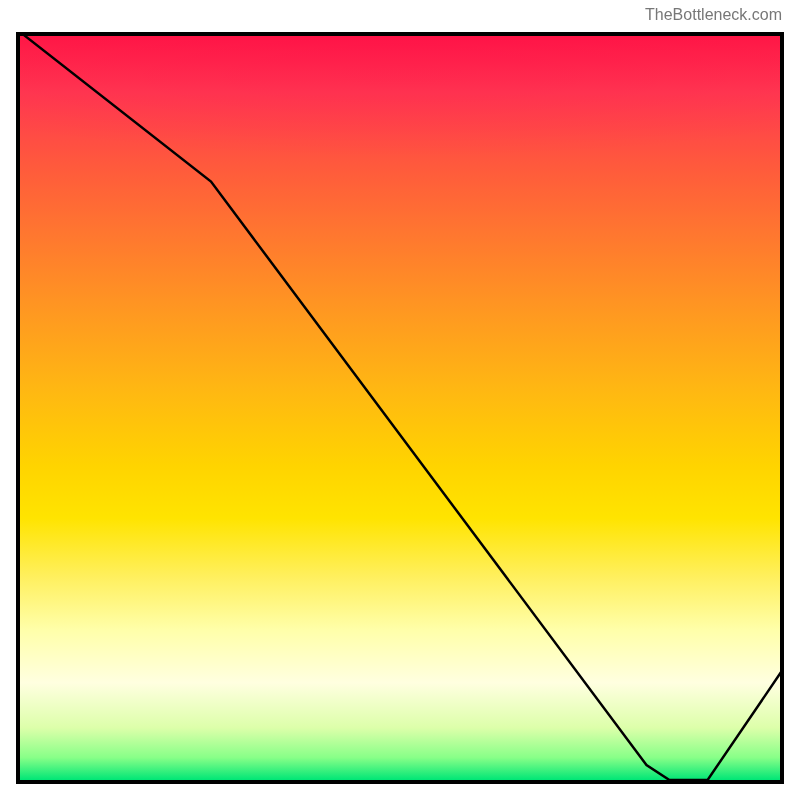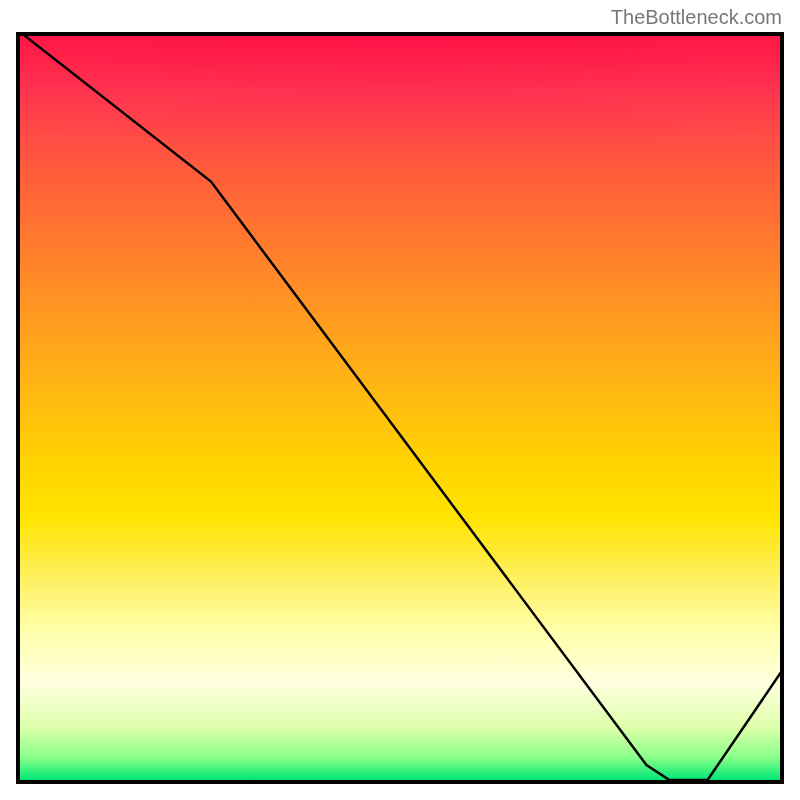--- a/index.html
+++ b/index.html
@@ -7,21 +7,21 @@
       width: 800px;
       height: 800px;
       background: #fff;
       position: relative;
       font-family: Arial, sans-serif;
     }
     .watermark {
       position: absolute;
       top: 6px;
       right: 18px;
-      font-size: 20px;
+      font-size: 16px;
       color: #777;
       font-weight: 500;
     }
     .plot-area {
       position: absolute;
       top: 32px;
       left: 16px;
       width: 768px;
       height: 752px;
       border: 4px solid #000;

